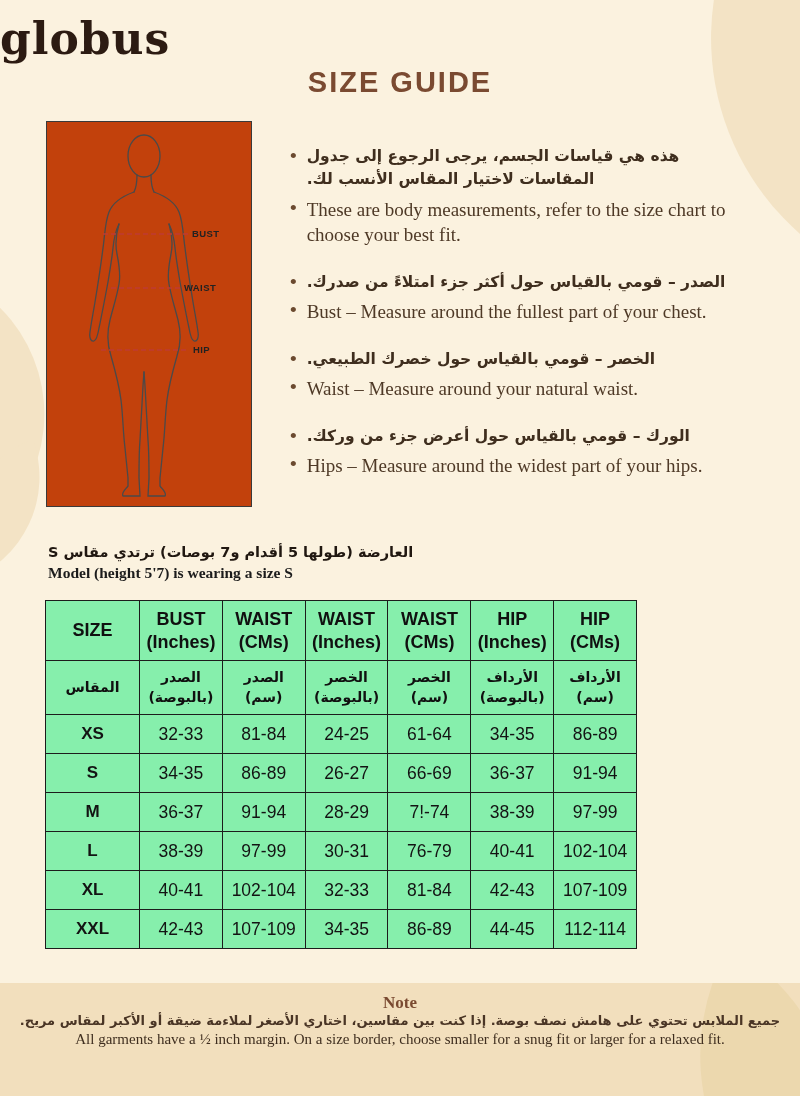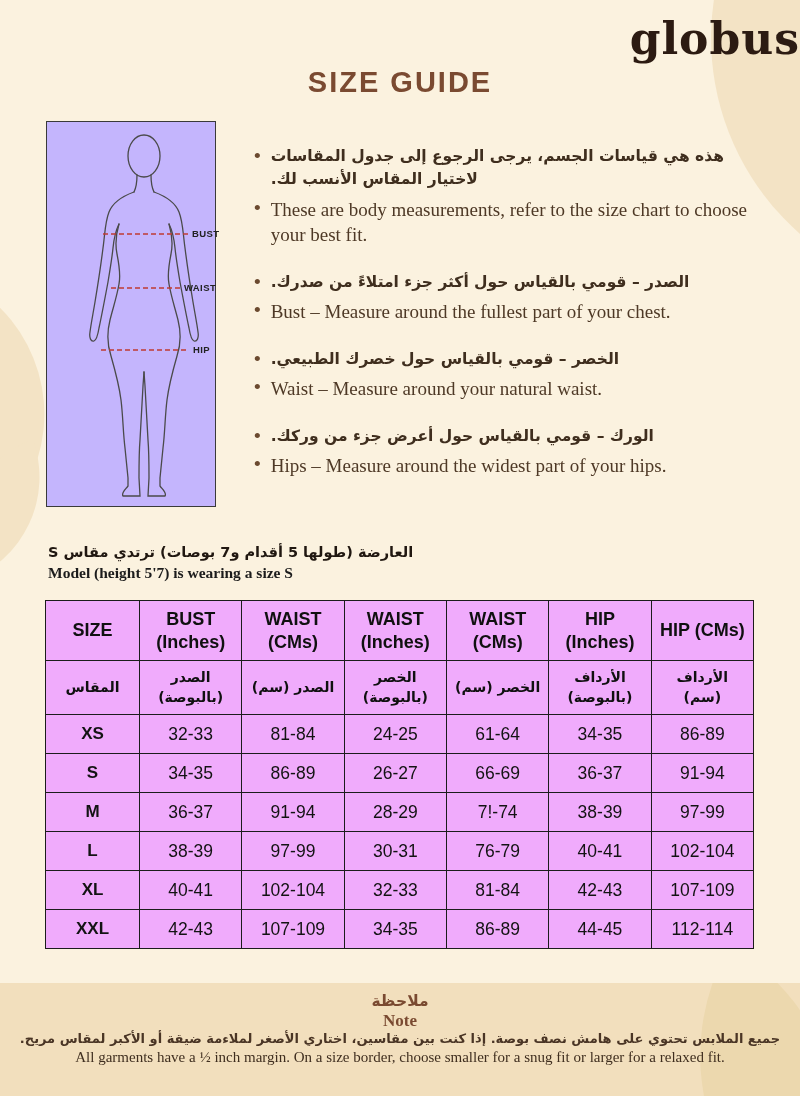--- a/index.html
+++ b/index.html
@@ -9,31 +9,31 @@
     font-family:"Liberation Sans", sans-serif;
   }
   .leaf { position:absolute; background:var(--leaf, #f3e3c5); z-index:0;
           border-radius:0 100% 0 100%; }
   .l1 { width:260px; height:260px; right:-120px; top:-60px; transform:rotate(35deg); }
   .l2 { width:150px; height:150px; left:-75px; top:330px; transform:rotate(40deg); }
   .l3 { width:110px; height:110px; left:-55px; top:455px; transform:rotate(70deg); }
   .content { position:relative; z-index:1; }
 
   .logo {
-    text-align:right; font-family:"DejaVu Serif", serif; font-weight:700;
-    font-size:44px; color:#2c1b12; padding-top:16px; line-height:1.05; letter-spacing:1px;margin-left:32px;
+    text-align:left; font-family:"DejaVu Serif", serif; font-weight:700;
+    font-size:44px; color:#2c1b12; padding-top:16px; line-height:1.05; letter-spacing:1px;
   }
   .title {
     text-align:center; font-size:29px; font-weight:700; color:var(--brown, #7a4a31);
     letter-spacing:2px; margin-top:4px;
   }
 
   .main { display:flex; padding:0 46px; margin-top:22px; gap:38px; }
   .figure-box {
-    width:170px; height:386px; background:#c4b5fd; border:1.5px solid #3a3a3a;
+    width:206px; height:386px; background:#c2410c; border:1.5px solid #3a3a3a;
     flex:none; box-sizing:border-box;text-align:right;
   }
   .figure-box svg { display:block; }
 
   .points { flex:1; padding-top:24px; min-width:0; }
   .group { margin-bottom:23px; }
   .item { display:flex; gap:10px; margin-bottom:5px; align-items:flex-start; }
   .bullet { color:#6b4a2f; font-size:19px; line-height:1.2; flex:none; }
   .ar {
     font-family:"DejaVu Sans", sans-serif; font-size:15.5px; font-weight:700;
@@ -42,21 +42,21 @@
   .en { font-family:"Liberation Serif", serif; font-size:19px; color:#4e3926; line-height:1.35; flex:1; }
 
   .model { padding:0 48px; margin-top:36px; }
   .m-ar {
     font-family:"DejaVu Sans", sans-serif; font-size:14.5px; font-weight:700;
     color:#201710; direction:rtl; text-align:left; display:inline-block;
   }
   .m-en { font-family:"Liberation Serif", serif; font-weight:700; font-size:15.5px; color:#1c1c1c; margin-top:3px; }
 
   .table-wrap { margin:18px 45px 0; }
-  table { width:709px; border-collapse:collapse; background:#f0abfc; table-layout:fixed; }
+  table { width:592px; border-collapse:collapse; background:#86efac; table-layout:fixed; }
   col.c-size { width:94px; }
   th, td {
     border:1.6px solid var(--table-border, #1c1c1c);
     text-align:center; vertical-align:middle; padding:2px 4px; box-sizing:border-box;
   }
   tr.h-en th { font-size:18px; font-weight:700; color:#101010; height:60px; line-height:1.25; }
   tr.h-ar th {
     font-family:"DejaVu Sans", sans-serif; font-size:14px; font-weight:700;
     color:#101010; height:54px; line-height:1.4;
   }
@@ -252,18 +252,17 @@
           <td>112-114</td>
         </tr>
       </tbody>
     </table>
   </div>
 </div>
 
 <div class="note-band">
   <div class="leaf l4"></div>
   <div class="note-inner">
-    <div class="note-title-ar" dir="rtl">ملاحظة</div>
     <div class="note-title-en">Note</div>
     <div class="note-ar" dir="rtl">جميع الملابس تحتوي على هامش نصف بوصة. إذا كنت بين مقاسين، اختاري الأصغر لملاءمة ضيقة أو الأكبر لمقاس مريح.</div>
     <div class="note-en">All garments have a ½ inch margin. On a size border, choose smaller for a snug fit or larger for a relaxed fit.</div>
   </div>
 </div>
 
 </body></html>

